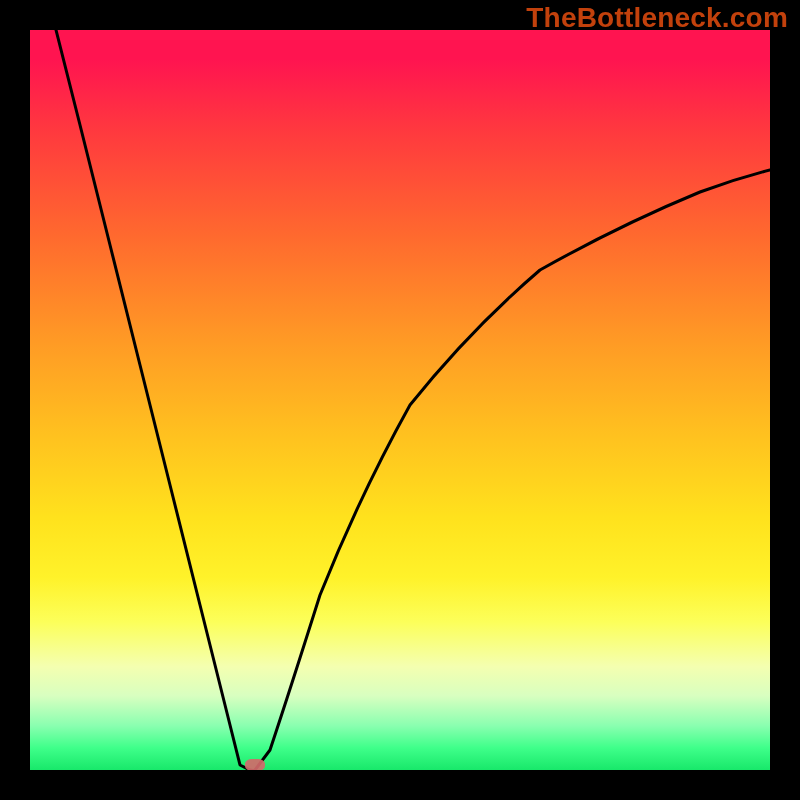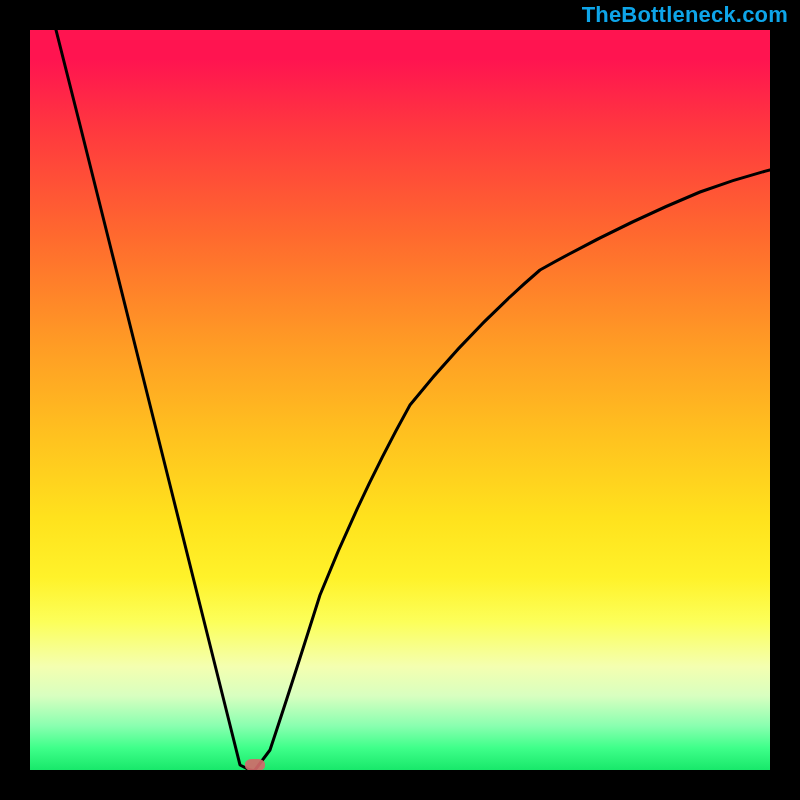--- a/index.html
+++ b/index.html
@@ -14,22 +14,22 @@
   .outer {
     position: relative;
     width: 800px;
     height: 800px;
     background: #000;
   }
   .watermark {
     position: absolute;
     top: 2px;
     right: 12px;
-    color: #0ea5e9;
-    font-size: 22px;
+    color: #c2410c;
+    font-size: 28px;
     font-weight: 600;
     letter-spacing: 0.2px;
     z-index: 10;
     text-align: center;
   }
   .plot {
     position: absolute;
     left: 30px;
     top: 30px;
     width: 740px;

